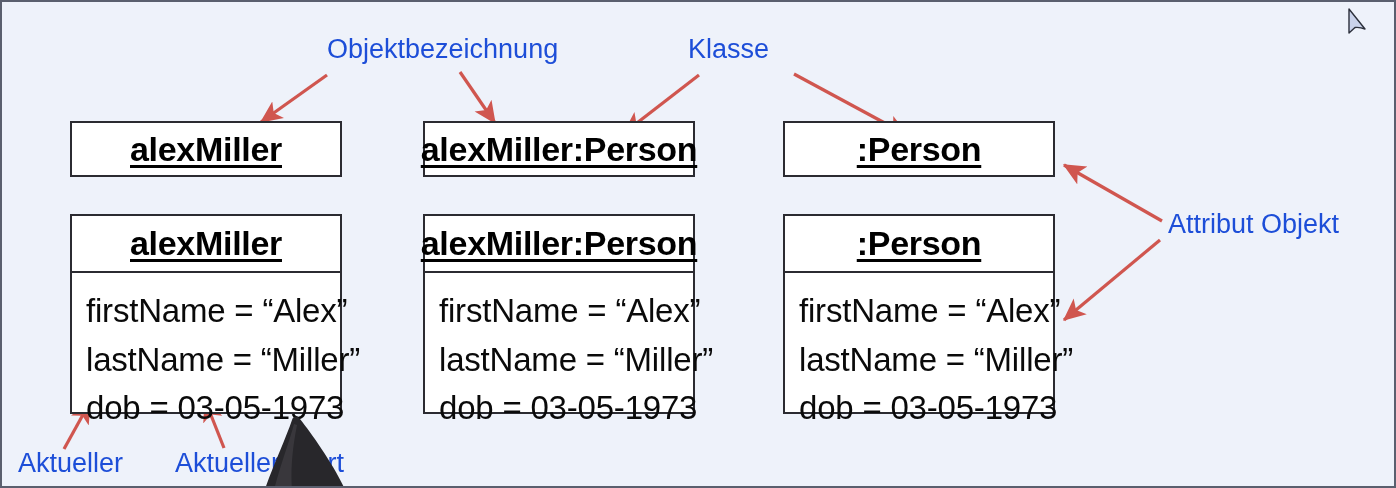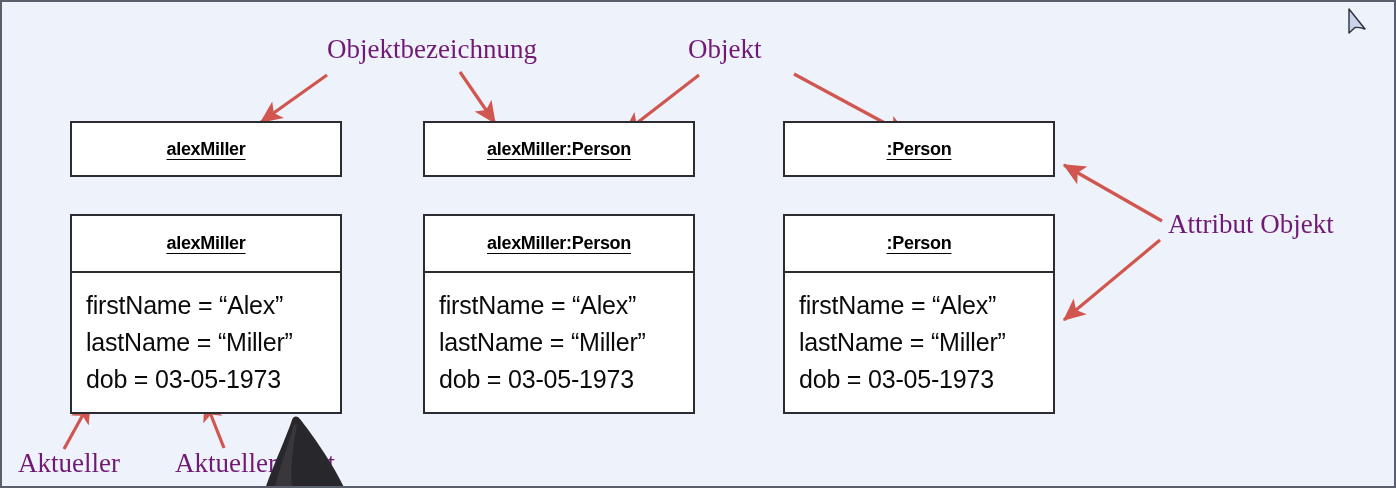--- a/index.html
+++ b/index.html
@@ -27,52 +27,52 @@
   }
   .obj-title-row {
     display: flex;
     align-items: center;
     justify-content: center;
     height: 100%;
   }
   .obj-title {
     font-family: "Liberation Sans", sans-serif;
     font-weight: bold;
-    font-size: 18px;
+    font-size: 34px;
     color: #000000;
     text-decoration: underline;
     text-underline-offset: 4px;
     letter-spacing: -0.3px;
     white-space: nowrap;
   }
   .obj-box.with-attrs .obj-header {
     height: 57px;
     display: flex;
     align-items: center;
     justify-content: center;
     border-bottom: 2px solid #2b2b31;
     box-sizing: border-box;
   }
   .obj-attrs {
     padding: 14px 0 0 14px;
   }
   .attr-line {
     font-family: "Liberation Sans", sans-serif;
-    font-size: 25px;
+    font-size: 33px;
     color: #0a0a0a;
     line-height: 1.47;
     white-space: nowrap;
     letter-spacing: -0.2px;
   }
 
   
   .annot {
     position: absolute;
-    color: #701a75;
-    font-family: Liberation Serif, serif;
+    color: #1d4ed8;
+    font-family: Liberation Sans, sans-serif;
     font-size: 27px;
     white-space: nowrap;
     letter-spacing: 0px;
   }
 
   
   #arrows {
     position: absolute;
     left: 0;
     top: 0;
@@ -176,21 +176,21 @@
     </div>
     <div class="obj-attrs">
       <div class="attr-line">firstName = “Alex”</div>
       <div class="attr-line">lastName = “Miller”</div>
       <div class="attr-line">dob = 03-05-1973</div>
     </div>
   </div>
 
   <div class="annot" style="left:325px; top:32px;">Objektbezeichnung</div>
 
-  <div class="annot" style="left:686px; top:32px;">Objekt</div>
+  <div class="annot" style="left:686px; top:32px;">Klasse</div>
 
   <div class="annot" style="left:1166px; top:207px;">Attribut Objekt</div>
 
   <div class="annot" style="left:16px; top:446px;">Aktueller</div>
 
   <div class="annot" style="left:173px; top:446px;">Aktueller Wert</div>
 
   <svg id="stylus" viewBox="0 0 110 76" xmlns="http://www.w3.org/2000/svg">
     <path d="M42,4 C36,22 22,52 14,76 L96,76 C86,52 62,18 50,3 C47,-1 43,0 42,4 Z" fill="#28272b"></path>
     <path d="M44,8 C40,24 30,50 24,74 L42,74 C40,50 44,24 47,9 Z" fill="#3c3b40" opacity="0.85"></path>

